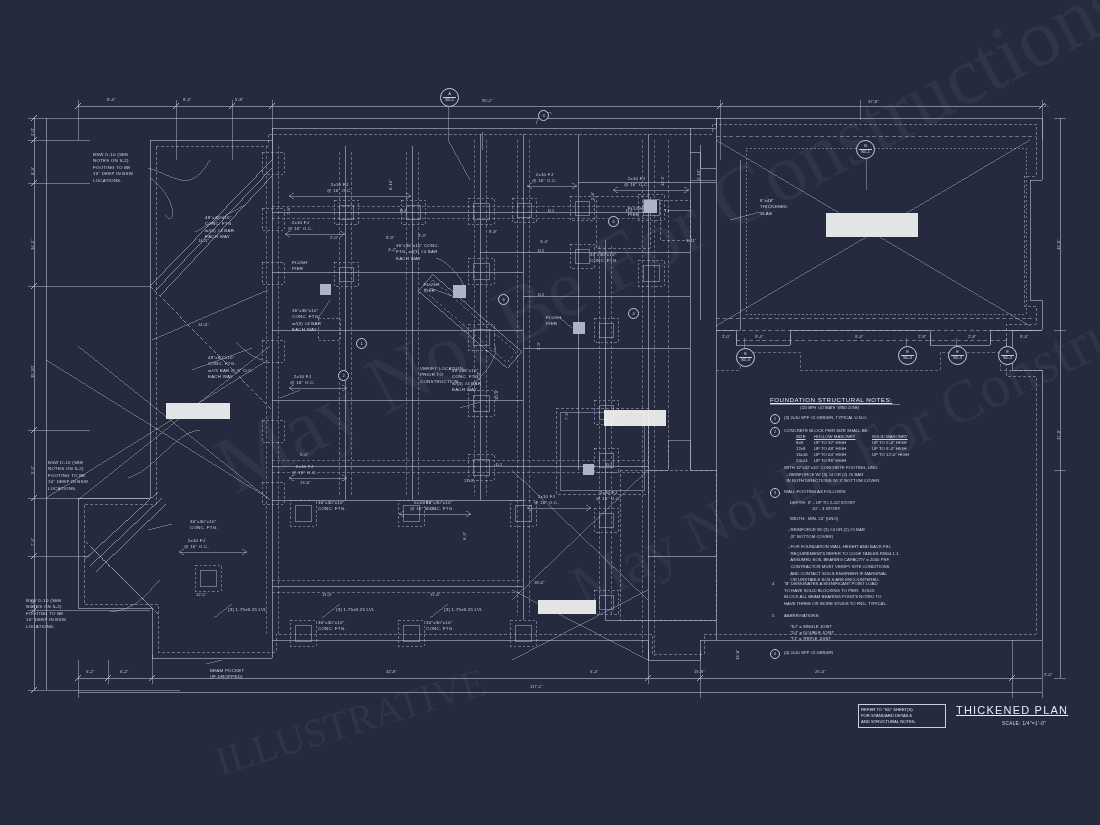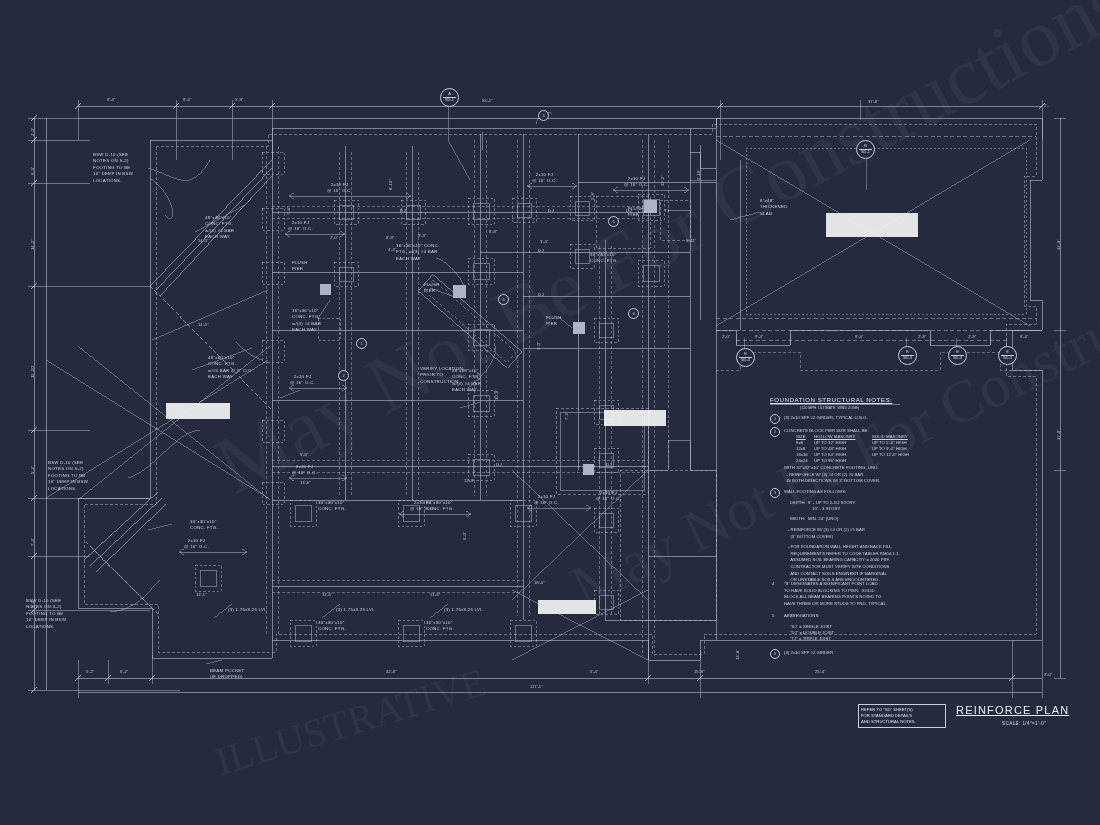--- a/index.html
+++ b/index.html
@@ -687,16 +687,16 @@
   <div class="notes" style="left:790px;top:624px;">"SJ" = SINGLE JOIST</div>
   <div class="notes" style="left:790px;top:630px;">"DJ" = DOUBLE JOIST</div>
   <div class="notes" style="left:790px;top:636px;">"TJ" = TRIPLE JOIST</div>
 
   <div class="kn" style="left:770px;top:649px;width:8px;height:8px;font-size:3.6px;">6</div>
   <div class="notes" style="left:784px;top:650px;">(4) 2x10 SPF #2 GIRDER</div>
 
   <div class="tblk" style="left:858px;top:704px;width:82px;">REFER TO "SD" SHEET(S)
 FOR STANDARD DETAILS
 AND STRUCTURAL NOTES.</div>
-  <div class="ttl" style="left:956px;top:704px;">REINFORCE PLAN</div>
+  <div class="ttl" style="left:956px;top:704px;">THICKENED PLAN</div>
   <div class="tsc" style="left:1002px;top:721px;">SCALE: 1/4"=1'-0"</div>
 
 </div>
 
 </body></html>

